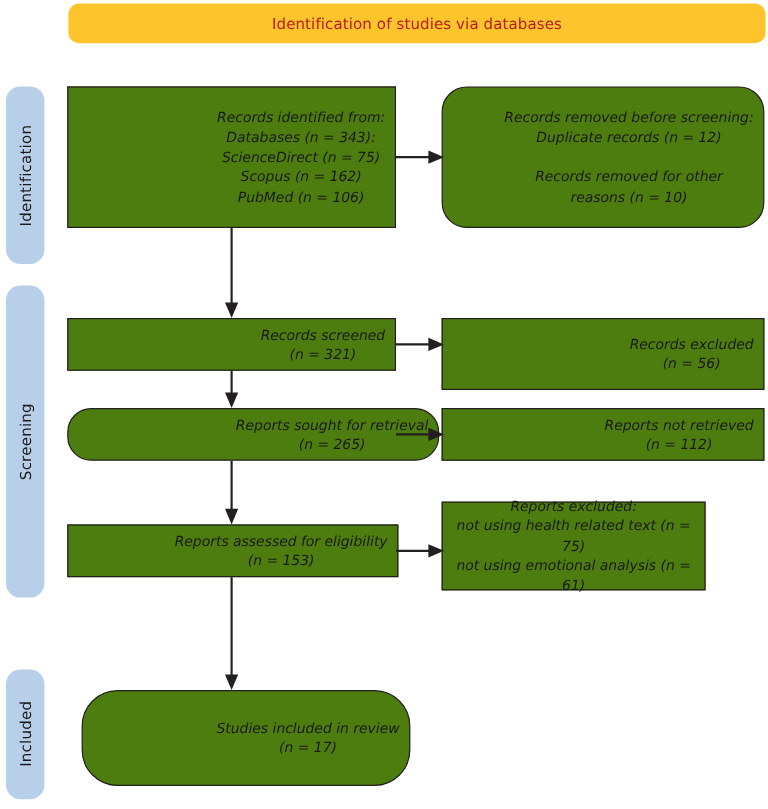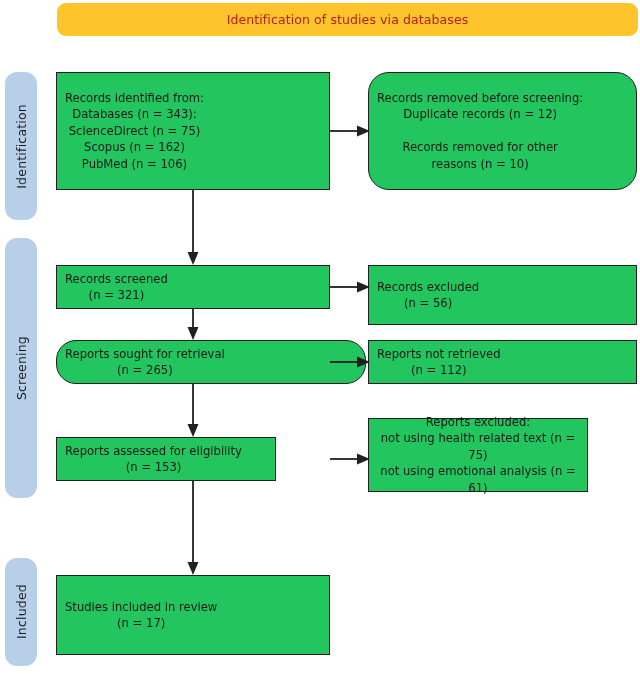--- a/index.html
+++ b/index.html
@@ -56,40 +56,41 @@
   }
   #stage-identification { top: 72px;  height: 148px; }
   #stage-screening      { top: 238px; height: 260px; }
   #stage-included       { top: 558px; height: 108px; }
 
   
   .flow-box {
     position: absolute;
     box-sizing: border-box;
     border: 1.6px solid #231f20;
-    background: #22c55e;
+    background: #4d7c0f;
     display: flex;
     align-items: center;
-    justify-content: flex-start;
+    justify-content: flex-end;
     text-align: center;
+    font-style: italic;
   }
   .flow-box .box-text {
     font-size: 11.6px;
     line-height: 16.5px;
     padding: 0 8px;
     color: #1a1a1a;
     white-space: pre-line;
   }
 
   
   #box-identified      { left: 56px; top: 72px;  width: 274px; height: 118px; }
   #box-screened        { left: 56px; top: 265px; width: 274px; height: 44px; }
   #box-sought          { left: 56px; top: 340px; width: 310px; height: 44px; border-radius: 20px; }
-  #box-assessed        { left: 56px; top: 437px; width: 220px; height: 44px; }
-  #box-included        { left: 56px; top: 575px; width: 274px; height: 80px; }
+  #box-assessed        { left: 56px; top: 437px; width: 276px; height: 44px; }
+  #box-included        { left: 68px; top: 575px; width: 274px; height: 80px; border-radius: 30px; }
 
   
   #box-removed         { left: 368px; top: 72px;  width: 269px; height: 118px; border-radius: 21px; }
   #box-excluded-screen { left: 368px; top: 265px; width: 269px; height: 60px; }
   #box-not-retrieved   { left: 368px; top: 340px; width: 269px; height: 44px; }
   #box-excluded-report { left: 368px; top: 418px; width: 220px; height: 74px; }
 
   
   .connector {
     position: absolute;

